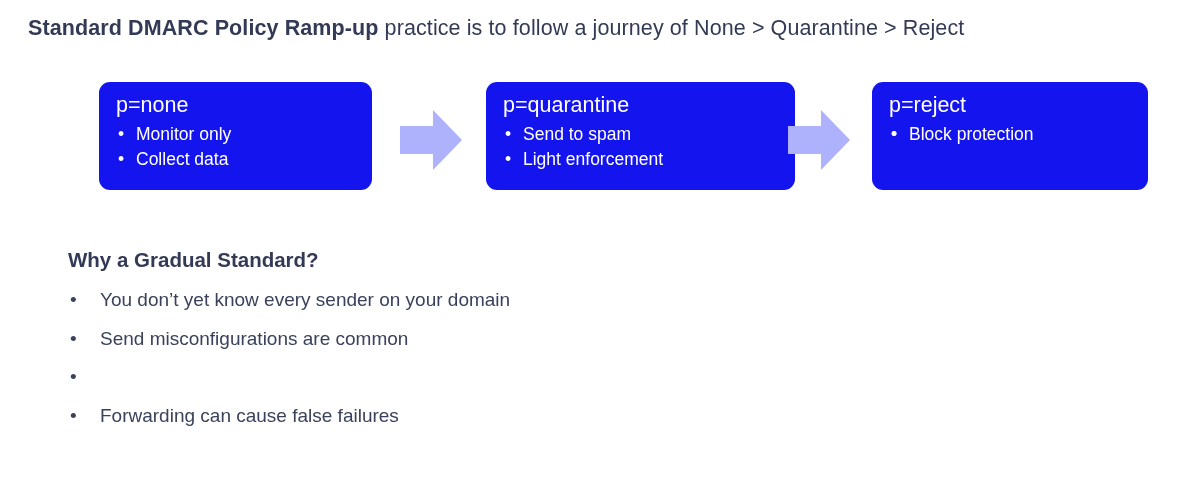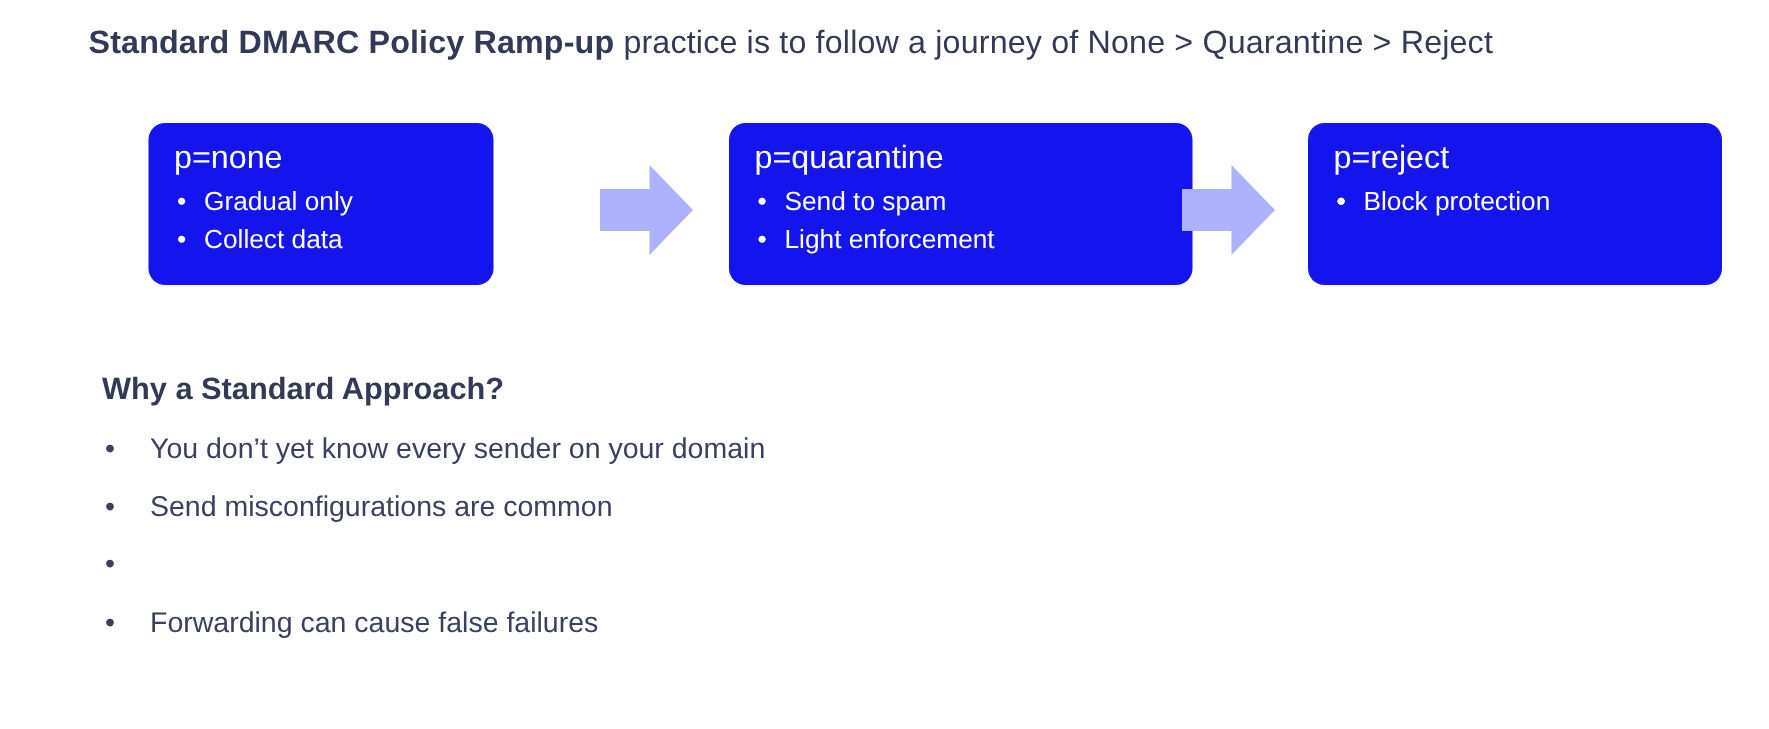--- a/index.html
+++ b/index.html
@@ -20,21 +20,20 @@
   #title-line {
     position: absolute;
     left: 28px;
     top: 14px;
     width: 1120px;
     font-size: 21.5px;
     line-height: 28px;
     color: #333A56;
     letter-spacing: 0.1px;
     white-space: nowrap;
-    margin-left: 31px;
   }
   #title-line .t-strong { font-weight: bold; }
   #title-line .t-rest   { font-weight: normal; }
 
   
   #stage-row {
     position: absolute;
     left: 0;
     top: 82px;
     width: 1179px;
@@ -72,21 +71,21 @@
   }
   .stage-card ul.card-list li .li-bullet {
     position: absolute;
     left: 2px;
     top: 0;
     font-size: 17.5px;
     line-height: 25px;
     color: #ffffff;
   }
 
-  #card-none       { left: 99px;  width: 230px; }
+  #card-none       { left: 99px;  width: 273px; }
   #card-quarantine { left: 486px; width: 309px; }
   #card-reject     { left: 872px; width: 276px; }
 
   .stage-arrow {
     position: absolute;
     top: 28px;
     width: 62px;
     height: 60px;
   }
   #arrow-1 { left: 400px; }
@@ -138,21 +137,21 @@
   <span class="t-strong">Standard DMARC Policy Ramp-up</span><span class="t-rest"> practice is to follow a journey of None &gt; Quarantine &gt; Reject</span>
 </div>
 
 <div id="stage-row">
 
   <div class="stage-card" id="card-none">
     <div class="card-title">p=none</div>
     <ul class="card-list">
       <li>
         <span class="li-bullet">•</span>
-        <span>Gradual only</span>
+        <span>Monitor only</span>
       </li>
       <li>
         <span class="li-bullet">•</span>
         <span>Collect data</span>
       </li>
     </ul>
   </div>
 
   <div class="stage-arrow" id="arrow-1">
     <svg viewBox="0 0 62 60" xmlns="http://www.w3.org/2000/svg" aria-hidden="true">
@@ -189,21 +188,21 @@
       <li>
         <span class="li-bullet">•</span>
         <span>Block protection</span>
       </li>
     </ul>
   </div>
 
 </div>
 
 <div id="why-section">
-  <div id="why-heading">Why a Standard Approach?</div>
+  <div id="why-heading">Why a Gradual Standard?</div>
   <ul id="why-list">
     <li>
       <span class="li-bullet">•</span>
       <span>You don’t yet know every sender on your domain</span>
     </li>
     <li>
       <span class="li-bullet">•</span>
       <span>Send misconfigurations are common</span>
     </li>
     <li>

